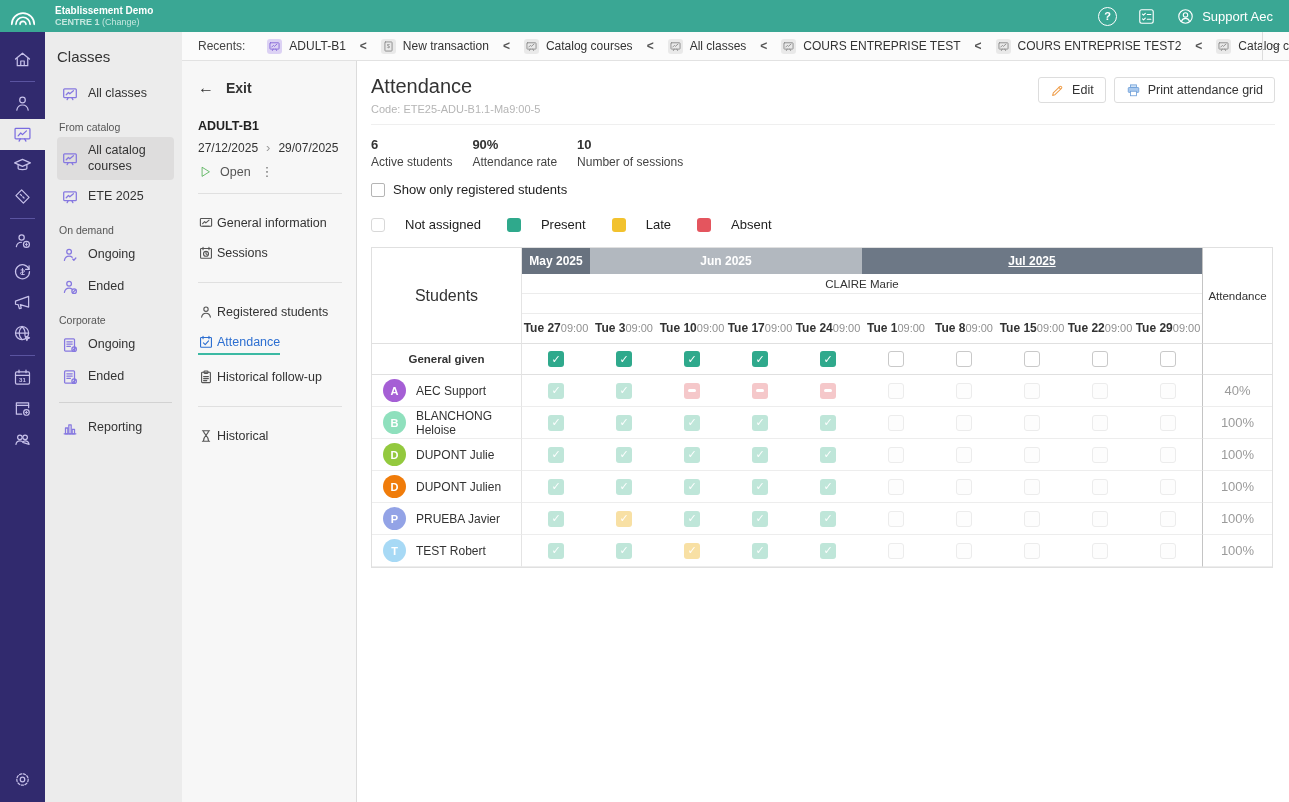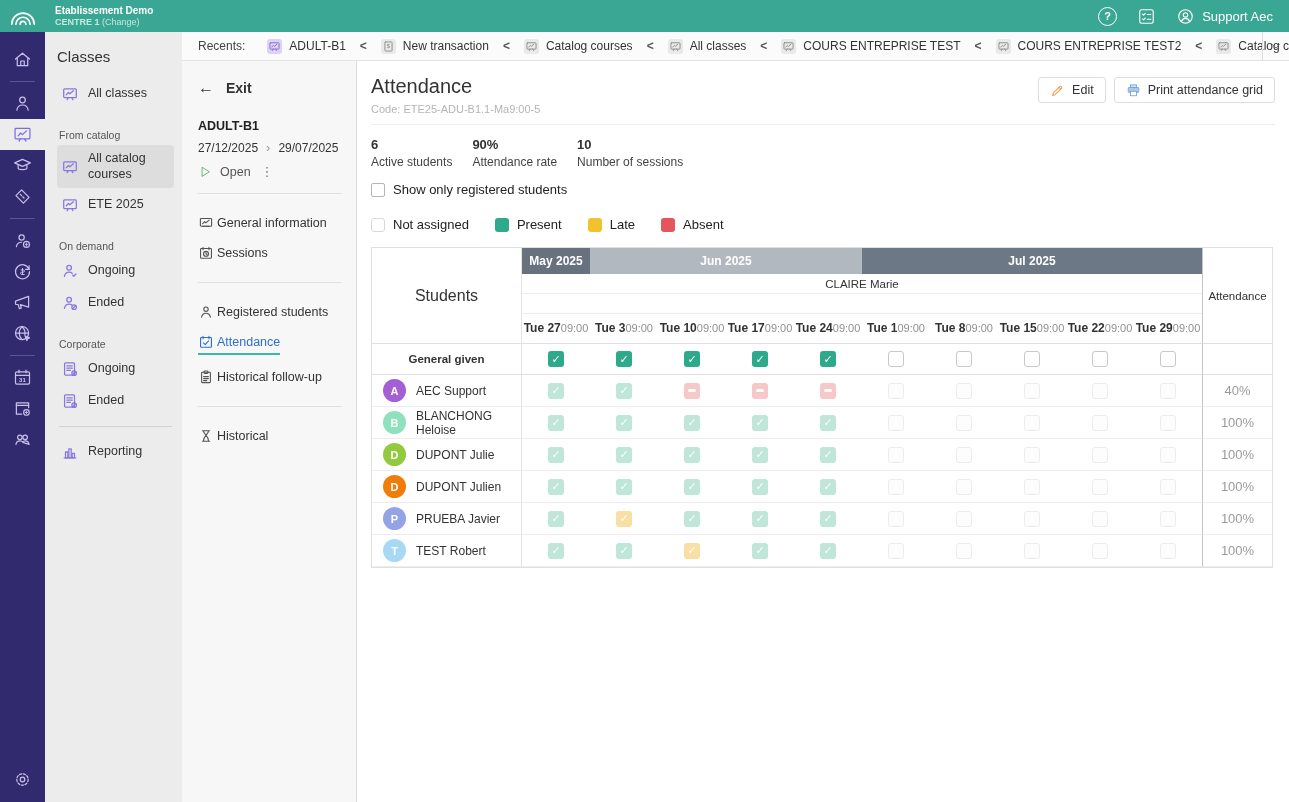--- a/index.html
+++ b/index.html
@@ -34,21 +34,21 @@
   .rail-bottom { position:absolute; bottom:12px; left:0; width:45px; display:flex; justify-content:center; color:#c7c1ea; cursor:pointer; }
   .rail-bottom svg { width:21px; height:21px; }
 
   
   .menu { width:137px; background:#ececec; flex-shrink:0; padding:16px 8px 0 12px; }
   .menu-title { font-size:15px; color:#333; margin-bottom:14px; }
   .menu-item { display:flex; align-items:center; gap:9px; padding:6px 4px; font-size:12.5px; color:#333; cursor:pointer; border-radius:4px; margin-bottom:2px; }
   .menu-item svg { width:18px; height:18px; color:#8678e0; flex-shrink:0; }
   .menu-item.selected { background:#dedddd; }
   .menu-item span { line-height:1.25; }
-  .menu-section { font-size:10.5px; color:#555; margin:20px 0 4px 2px; }
+  .menu-section { font-size:10.5px; color:#555; margin:12px 0 4px 2px; }
   .menu-divider { height:1px; background:#d2d2d2; margin:10px 2px 10px 2px; }
 
   
   .rightcol { flex:1; display:flex; flex-direction:column; min-width:0; }
 
   
   .recents { height:29px; background:#fbfbfb; border-bottom:1px solid #e2e2e2; display:flex; align-items:center; padding-left:16px; font-size:12px; color:#333; }
   .recents-label { margin-right:22px; color:#444; }
   .recents-items { display:flex; align-items:center; flex:1; min-width:0; }
   .recent-chev { color:#555; font-weight:700; margin:0 14px; font-size:12px; }
@@ -94,21 +94,21 @@
 
   .stats { display:flex; gap:20px; margin-top:12px; }
   .stat-value { font-size:13px; font-weight:700; color:#333; }
   .stat-label { font-size:12px; color:#444; margin-top:3px; }
 
   .filter-row { display:flex; align-items:center; gap:8px; margin-top:13px; cursor:pointer; }
   .cbx { width:14px; height:14px; border:1.5px solid #b5b5b5; border-radius:2px; background:#fff; }
   .filter-label { font-size:13px; font-weight:500; color:#222; }
 
   .legend { display:flex; align-items:center; gap:26px; margin-top:20px; }
-  .legend-item { display:flex; align-items:center; gap:8px;text-align:right; }
+  .legend-item { display:flex; align-items:center; gap:20px;text-align:right; }
   .sw { width:14px; height:14px; border-radius:3px; }
   .sw.empty { border:1px solid #d8d8d8; }
   .legend-label { font-size:13px; color:#222; }
 
   
   .att-wrap { margin-top:15px; }
   .att-grid { display:grid; grid-template-columns:150px repeat(10,68px) 70px; grid-template-rows:26px 20px 20px 30px 31px repeat(6,32px); border:1px solid #e0e0e0; background:#fff; width:max-content; }
   .th-students { grid-column:1; grid-row:1/5; border-right:1px solid #e4e4e4; border-bottom:1px solid #e0e0e0; display:flex; align-items:center; justify-content:center; font-size:16px; font-weight:500; color:#333; }
   .th-att { grid-column:12; grid-row:1/5; border-left:1px solid #c4c4c4; border-bottom:1px solid #e0e0e0; display:flex; align-items:center; justify-content:center; font-size:11.5px; color:#333; }
   .month-band { grid-row:1; display:flex; align-items:center; justify-content:center; color:#fff; font-size:12px; font-weight:700; }
@@ -613,21 +613,21 @@
             <span class="legend-label">Absent</span>
           </div>
         </div>
 
         <div class="att-wrap">
           <div class="att-grid" id="att-grid">
               <div class="th-students" style="grid-area: 1 / 1 / 5;">Students</div>
               <div class="th-att" style="grid-area: 1 / 12 / 5;">Attendance</div>
               <div class="month-band" style="grid-area: 1 / 2 / auto / 3; background: rgb(104, 114, 127);">May 2025</div>
               <div class="month-band" style="grid-area: 1 / 3 / auto / 7; background: rgb(178, 184, 191);">Jun 2025</div>
-              <div class="month-band" style="grid-area: 1 / 7 / auto / 12; background: rgb(109, 120, 134);">Jul 2025</div>
+              <div class="month-band" style="grid-area: 1 / 7 / auto / 12; background: rgb(109, 120, 134); text-decoration: underline;">Jul 2025</div>
               <div class="teacher-cell" style="grid-area: 2 / 2 / auto / 12;">CLAIRE Marie</div>
               <div class="spacer-cell" style="grid-area: 3 / 2 / auto / 12;"></div>
               <div class="date-cell" style="grid-area: 4 / 2;">
                 <div class="day">Tue 27</div>
                 <div class="time">09:00</div>
               </div>
               <div class="date-cell" style="grid-area: 4 / 3;">
                 <div class="day">Tue 3</div>
                 <div class="time">09:00</div>
               </div>

